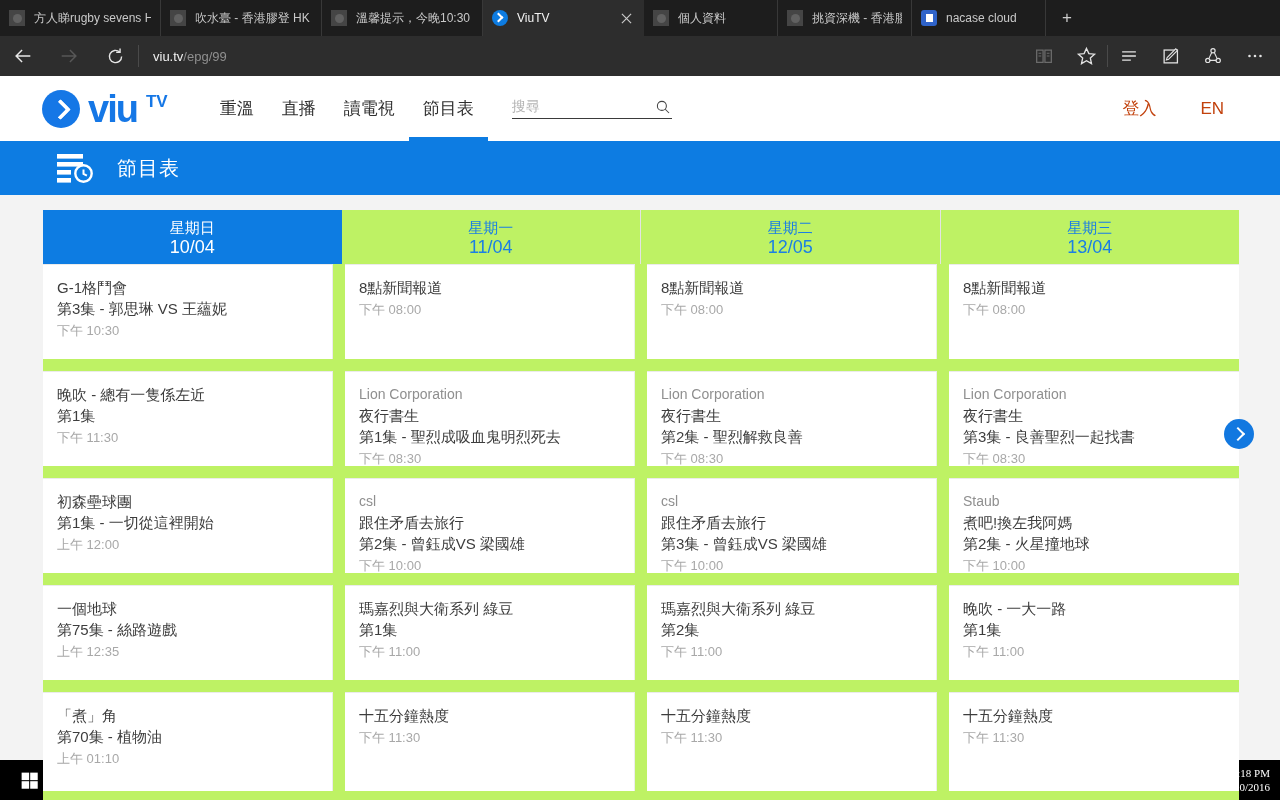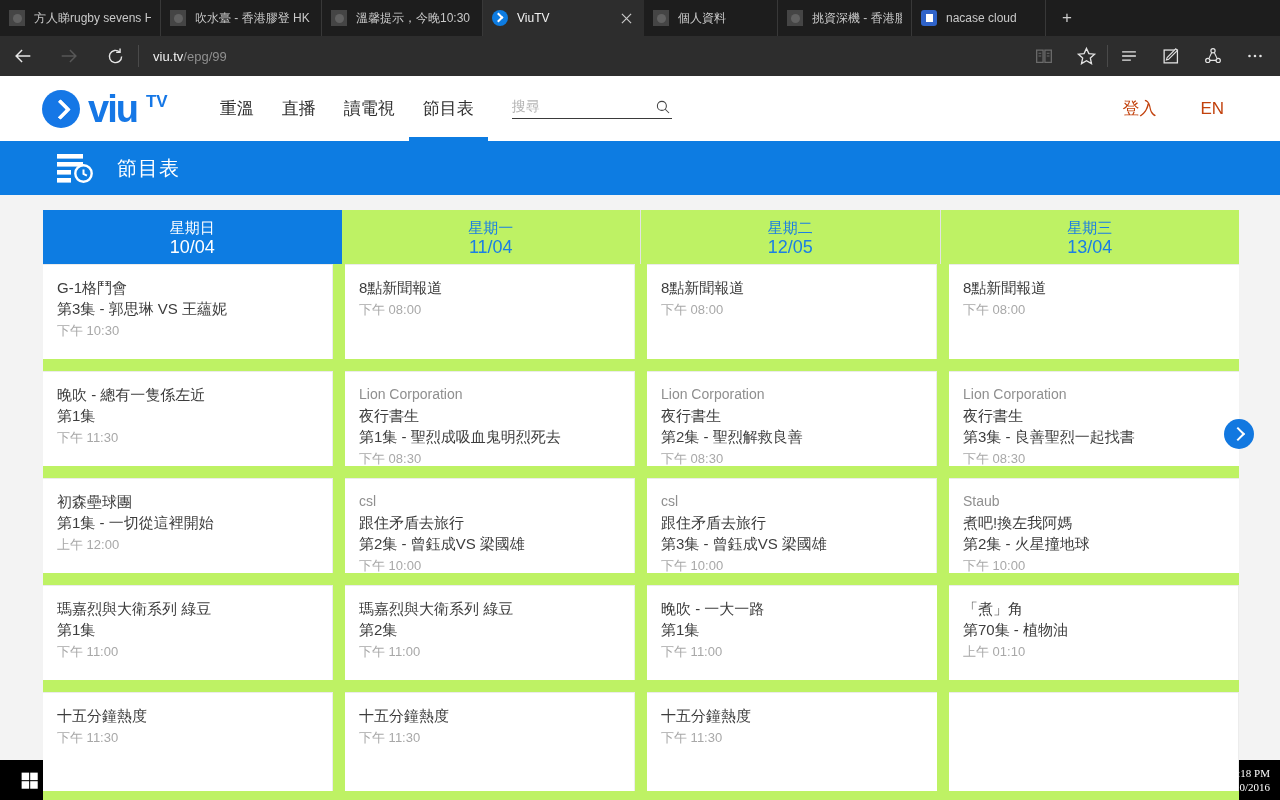--- a/index.html
+++ b/index.html
@@ -344,20 +344,26 @@
     <div class="p-time">下午 10:00</div>
   </div>
           <div class="cell last-col">
     <div class="p-channel">Staub</div>
     <div class="p-title">煮吧!換左我阿媽</div>
     <div class="p-episode">第2集 - 火星撞地球</div>
     <div class="p-time">下午 10:00</div>
   </div>
           <div class="cell">
 
+    <div class="p-title">一個地球</div>
+    <div class="p-episode">第75集 - 絲路遊戲</div>
+    <div class="p-time">上午 12:35</div>
+  </div>
+          <div class="cell">
+
     <div class="p-title">瑪嘉烈與大衛系列 綠豆</div>
     <div class="p-episode">第1集</div>
     <div class="p-time">下午 11:00</div>
   </div>
           <div class="cell">
 
     <div class="p-title">瑪嘉烈與大衛系列 綠豆</div>
     <div class="p-episode">第2集</div>
     <div class="p-time">下午 11:00</div>
   </div>

